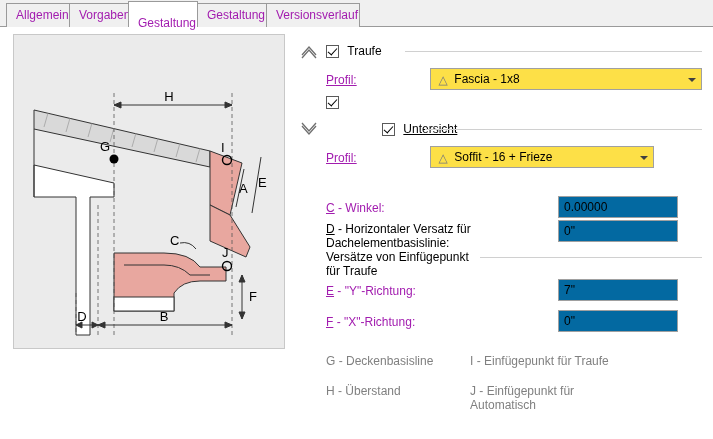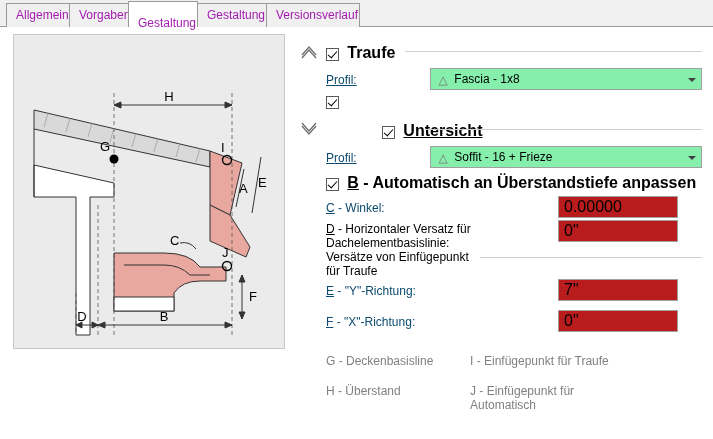--- a/index.html
+++ b/index.html
@@ -95,42 +95,41 @@
     position: absolute;
     left: 3px;
     top: 0px;
     width: 4px;
     height: 8px;
     border: solid #000;
     border-width: 0 1.6px 1.6px 0;
     transform: rotate(42deg);
   }
   .lbl {
-    font-size: 16px;
+    font-size: 12px;
     color: #000;
     vertical-align: 1px;
-    font-weight: bold;
   }
   .u { text-decoration: underline; }
   .sep {
     position: absolute;
     height: 1px;
     background: #d0d0d0;
   }
   .fieldlabel {
     position: absolute;
     font-size: 12px;
-    color: #0c4a6e;
+    color: #a21caf;
   }
   .combo {
     position: absolute;
     height: 22px;
     box-sizing: border-box;
     border: 1px solid #a0a0a0;
-    background: #86efac;
+    background: #fde047;
     font-size: 12px;
     line-height: 20px;
     padding-left: 4px;
     color: #000;
   }
   .combo .arrowbox {
     position: absolute;
     right: 0;
     top: 0;
     width: 18px;
@@ -152,22 +151,22 @@
     text-align: center;
     color: #7a7a7a;
     vertical-align: -1px;
   }
   .textinput {
     position: absolute;
     height: 22px;
     width: 120px;
     box-sizing: border-box;
     border: 1px solid #a0a0a0;
-    background: #b91c1c;
-    font-size: 16px;
+    background: #0369a1;
+    font-size: 12px;
     line-height: 20px;
     padding-left: 5px;
     color: #000;
   }
   .legend {
     position: absolute;
     font-size: 12px;
     color: #808080;
   }
   .icon-left {
@@ -318,32 +317,28 @@
 
     <div class="row" style="left:42px;top:88px;margin-left:40px;">
       <span class="chk checked"></span>
       <span class="lbl u" style="margin-left:5px;">Untersicht</span>
     </div>
     <div class="sep" style="left:125px;top:95px;width:277px;"></div>
 
     <div class="fieldlabel" style="left:26px;top:117px;">
       <span class="u">Profil:</span>
     </div>
-    <div class="combo" style="left:130px;top:112px;width:272px;">
+    <div class="combo" style="left:130px;top:112px;width:224px;">
       <span class="glyph">△</span>
       <span>Soffit - 16 + Frieze</span>
       <span class="arrowbox">
           <span class="arrow"></span>
         </span>
     </div>
 
-    <div class="row" style="left:26px;top:140px;">
-      <span class="chk checked"></span>
-      <span class="lbl" style="margin-left:5px;"><span class="u">B</span><span> - Automatisch an Überstandstiefe anpassen</span></span>
-    </div>
 
     <div class="fieldlabel" style="left:26px;top:167px;">
       <span class="u">C</span><span> - Winkel:</span>
     </div>
     <div class="textinput" style="left:258px;top:162px;width:120px;">
       <span>0.00000</span>
     </div>
 
     <div class="multi" style="left:26px;top:188px;">
       <span class="u">D</span><span> - Horizontaler Versatz für Dachelementbasislinie:</span>

